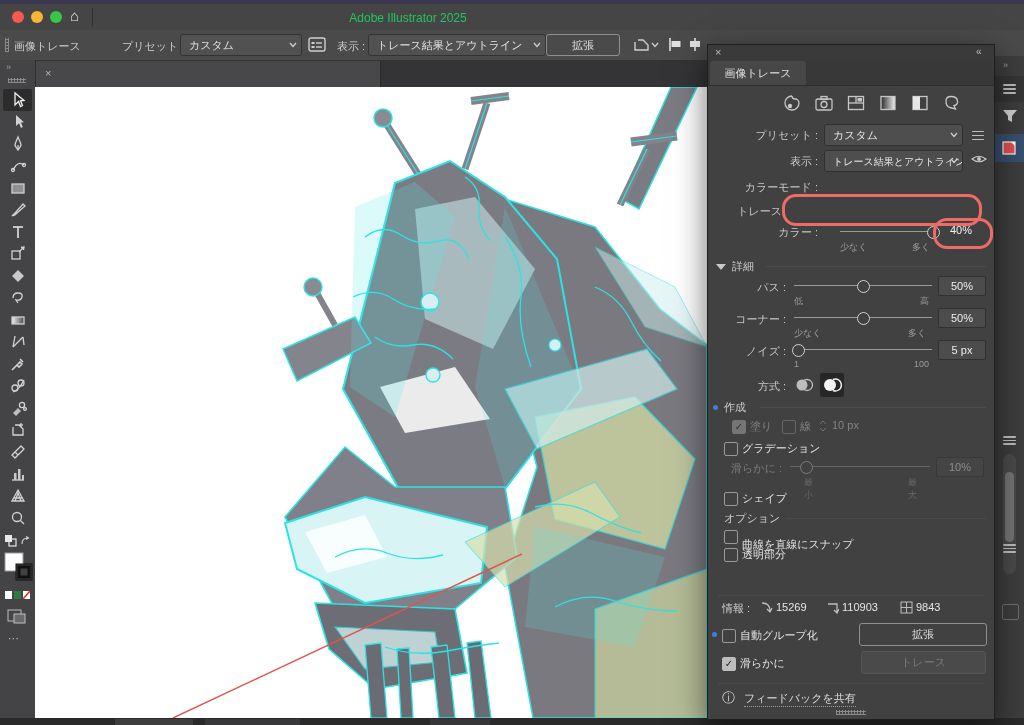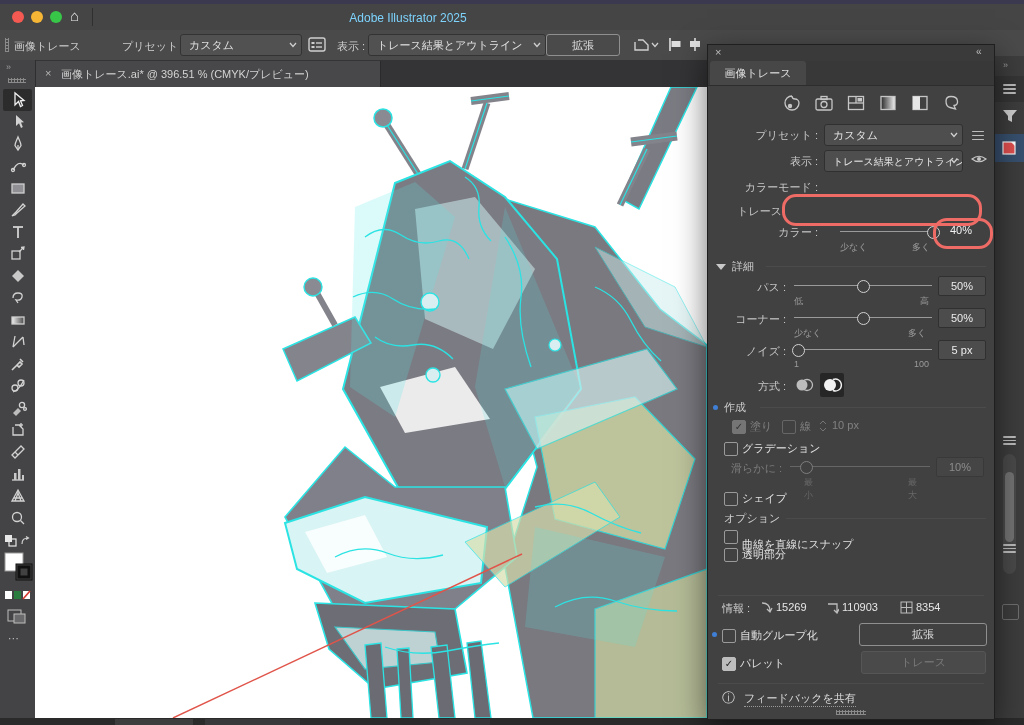--- a/index.html
+++ b/index.html
@@ -3,21 +3,21 @@
 <meta charset="utf-8">
 <style>
   html,body{margin:0;padding:0}
   body{width:1024px;height:725px;overflow:hidden;background:#3c3c3d;
        font-family:"Liberation Sans","DejaVu Sans",sans-serif;color:#d6d6d6;font-size:11px}
   .abs{position:absolute}
   
   #deskstrip{left:0;top:0;width:1024px;height:4px;background:#3a3950}
   #titlebar{left:0;top:4px;width:1024px;height:26px;background:#454546;border-bottom:1px solid #2e2e2e}
   .tl{width:12px;height:12px;border-radius:50%;top:7px}
-  #apptitle{left:0;top:7px;width:816px;text-align:center;color:#7dd3fc;font-size:12px}
+  #apptitle{left:0;top:7px;width:816px;text-align:center;color:#22c55e;font-size:12px}
   #controlbar{left:0;top:30px;width:1024px;height:30px;background:#4a4a4b;border-bottom:1px solid #2b2b2b}
   .cb-lbl{top:9px;color:#cfcfcf}
   .dd{background:#515152;border:1px solid #333;border-radius:3px;height:20px;line-height:20px;
       padding:0 18px 0 8px;color:#e3e3e3;top:4px;white-space:nowrap}
   .dd svg{position:absolute;right:4px;top:7px}
   .btn{border:1px solid #8f8f8f;border-radius:3px;height:20px;line-height:20px;text-align:center;
        color:#e3e3e3;top:4px;background:transparent}
   .sliver{top:33px;height:10px;background:#c7c7c7;opacity:.85}
   
   #tabbar{left:35px;top:60px;width:672px;height:27px;background:#343436;border-bottom:1px solid #262626}
@@ -125,21 +125,20 @@
   <div class="abs sliver" style="left:790px;width:22px;background:#d2d2d2"></div>
   <div class="abs sliver" style="left:826px;width:12px"></div>
   <div class="abs sliver" style="left:852px;width:10px"></div>
   <div class="abs sliver" style="left:876px;width:26px"></div>
   <div class="abs sliver" style="left:918px;width:18px"></div>
 </div>
 
 <div class="abs" id="tabbar">
   <div class="abs" id="doctab">
     <span class="abs" style="left:10px;top:6px;color:#b5b5b5">×</span>
-    <span class="abs" style="left:26px;top:6px;color:#d3d3d3">画像トレース.ai* @ 396.51 % (CMYK/プレビュー)</span>
   </div>
 </div>
 
 <div class="abs" id="toolbar">
   <div class="abs" style="left:6px;top:2px;color:#9d9d9d;font-size:9px;letter-spacing:1px">»</div>
   <div class="abs dots" style="left:8px;top:18px;width:18px;height:5px"></div>
 
   <div class="abs toolsel" style="top:29px"></div>
   <div class="abs tool" style="top:30px">
       <svg width="18" height="18">
@@ -580,29 +579,29 @@
   <div class="abs" style="left:68px;top:556px;color:#e6e6e6">15269</div>
   <svg class="abs" style="left:118px;top:556px" width="13" height="13">
       <path d="M2,3 L11,3 L11,11 M8,9 L11,12 L13,8" stroke="#bdbdbd" fill="none" stroke-width="1.3"></path>
     </svg>
   <div class="abs" style="left:134px;top:556px;color:#e6e6e6">110903</div>
   <svg class="abs" style="left:192px;top:556px" width="13" height="13">
       <rect x="1" y="1" width="11" height="11" stroke="#bdbdbd" fill="none"></rect>
       <line x1="6.5" y1="1" x2="6.5" y2="12" stroke="#bdbdbd"></line>
       <line x1="1" y1="6.5" x2="12" y2="6.5" stroke="#bdbdbd"></line>
     </svg>
-  <div class="abs" style="left:208px;top:556px;color:#e6e6e6">8354</div>
+  <div class="abs" style="left:208px;top:556px;color:#e6e6e6">9843</div>
 
   <div class="abs bluedot" style="left:4px;top:587px"></div>
   <span class="abs cbx" style="left:14px;top:584px"></span>
   <div class="abs" style="left:32px;top:583px;color:#e2e2e2">自動グループ化</div>
   <div class="abs btn" style="left:151px;top:578px;width:126px;height:21px;line-height:21px">拡張</div>
 
   <span class="abs cbx on" style="left:14px;top:612px">✓</span>
-  <div class="abs" style="left:32px;top:611px;color:#e2e2e2">パレット</div>
+  <div class="abs" style="left:32px;top:611px;color:#e2e2e2">滑らかに</div>
   <div class="abs" style="left:153px;top:606px;width:123px;height:21px;line-height:21px;text-align:center;background:#4a4a4b;border:1px solid #565657;border-radius:3px;color:#7b7b7b">トレース</div>
 
   <div class="abs divline" style="left:10px;top:638px;width:266px;opacity:.5"></div>
 
   <span class="abs" style="left:14px;top:644px;color:#cfcfcf;font-size:13px">ⓘ</span>
   <a class="abs fb" style="left:36px;top:646px">フィードバックを共有</a>
 
   <div class="abs dots" style="left:128px;top:665px;width:30px;height:5px"></div>
 </div>
 

